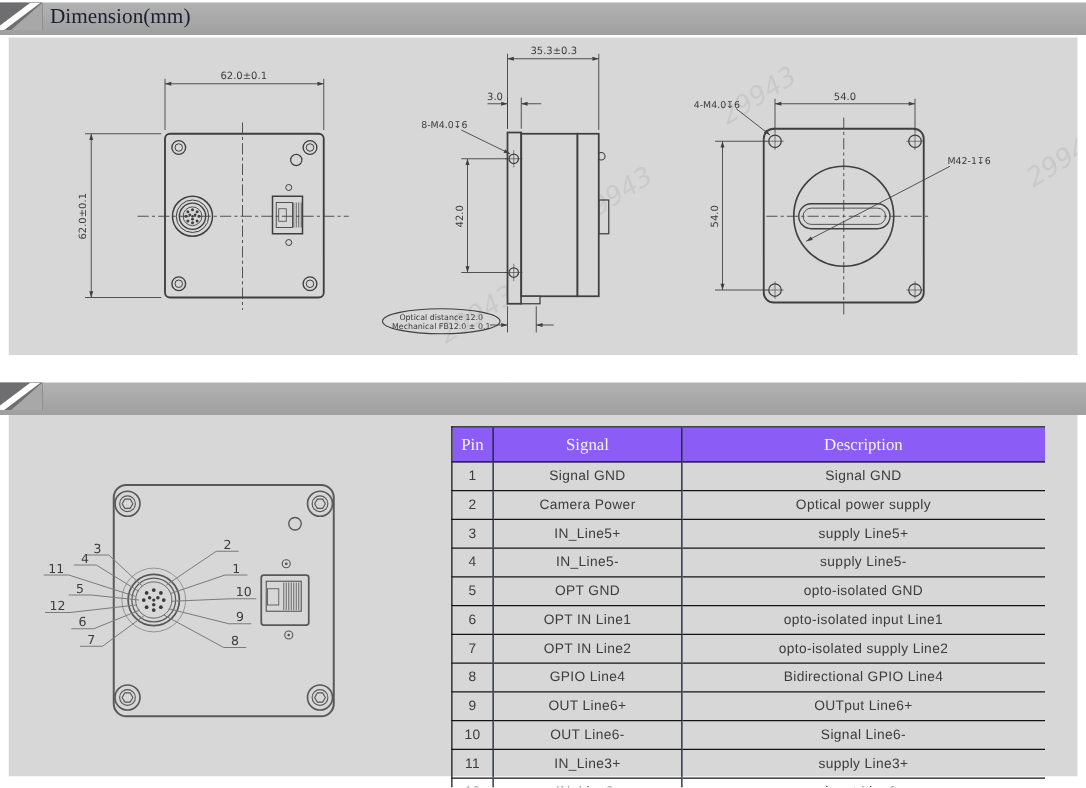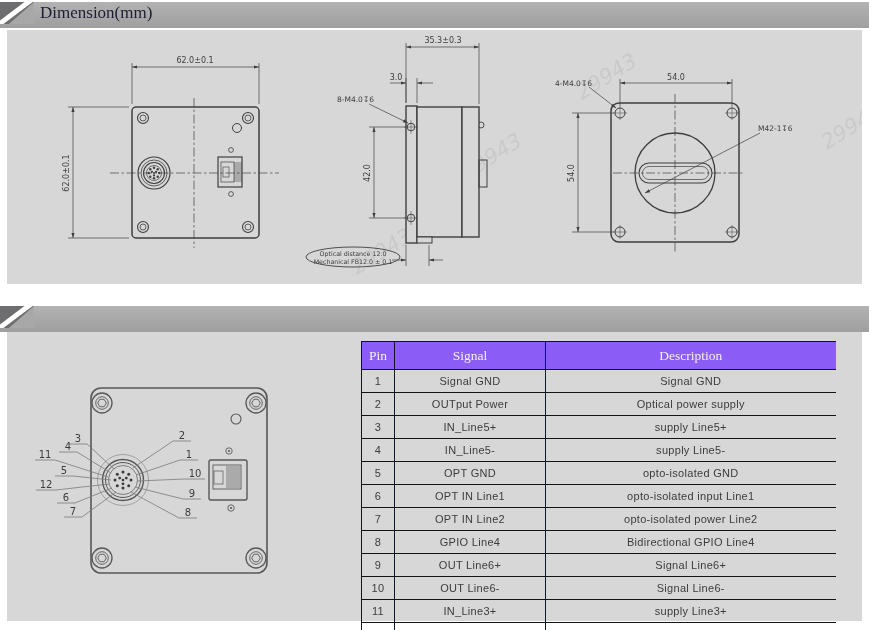--- a/index.html
+++ b/index.html
@@ -339,21 +339,21 @@
         <th class="bl">Signal</th>
         <th class="bl">Description</th>
       </tr>
       <tr>
             <td>1</td>
             <td class="bl">Signal GND</td>
             <td class="bl">Signal GND</td>
           </tr>
       <tr>
             <td>2</td>
-            <td class="bl">OUTput Power</td>
+            <td class="bl">Camera Power</td>
             <td class="bl">Optical power supply</td>
           </tr>
       <tr>
             <td>3</td>
             <td class="bl">IN_Line5+</td>
             <td class="bl">supply Line5+</td>
           </tr>
       <tr>
             <td>4</td>
             <td class="bl">IN_Line5-</td>
@@ -365,31 +365,31 @@
             <td class="bl">opto-isolated GND</td>
           </tr>
       <tr>
             <td>6</td>
             <td class="bl">OPT IN Line1</td>
             <td class="bl">opto-isolated input Line1</td>
           </tr>
       <tr>
             <td>7</td>
             <td class="bl">OPT IN Line2</td>
-            <td class="bl">opto-isolated power Line2</td>
+            <td class="bl">opto-isolated supply Line2</td>
           </tr>
       <tr>
             <td>8</td>
             <td class="bl">GPIO Line4</td>
             <td class="bl">Bidirectional GPIO Line4</td>
           </tr>
       <tr>
             <td>9</td>
             <td class="bl">OUT Line6+</td>
-            <td class="bl">Signal Line6+</td>
+            <td class="bl">OUTput Line6+</td>
           </tr>
       <tr>
             <td>10</td>
             <td class="bl">OUT Line6-</td>
             <td class="bl">Signal Line6-</td>
           </tr>
       <tr>
             <td>11</td>
             <td class="bl">IN_Line3+</td>
             <td class="bl">supply Line3+</td>

